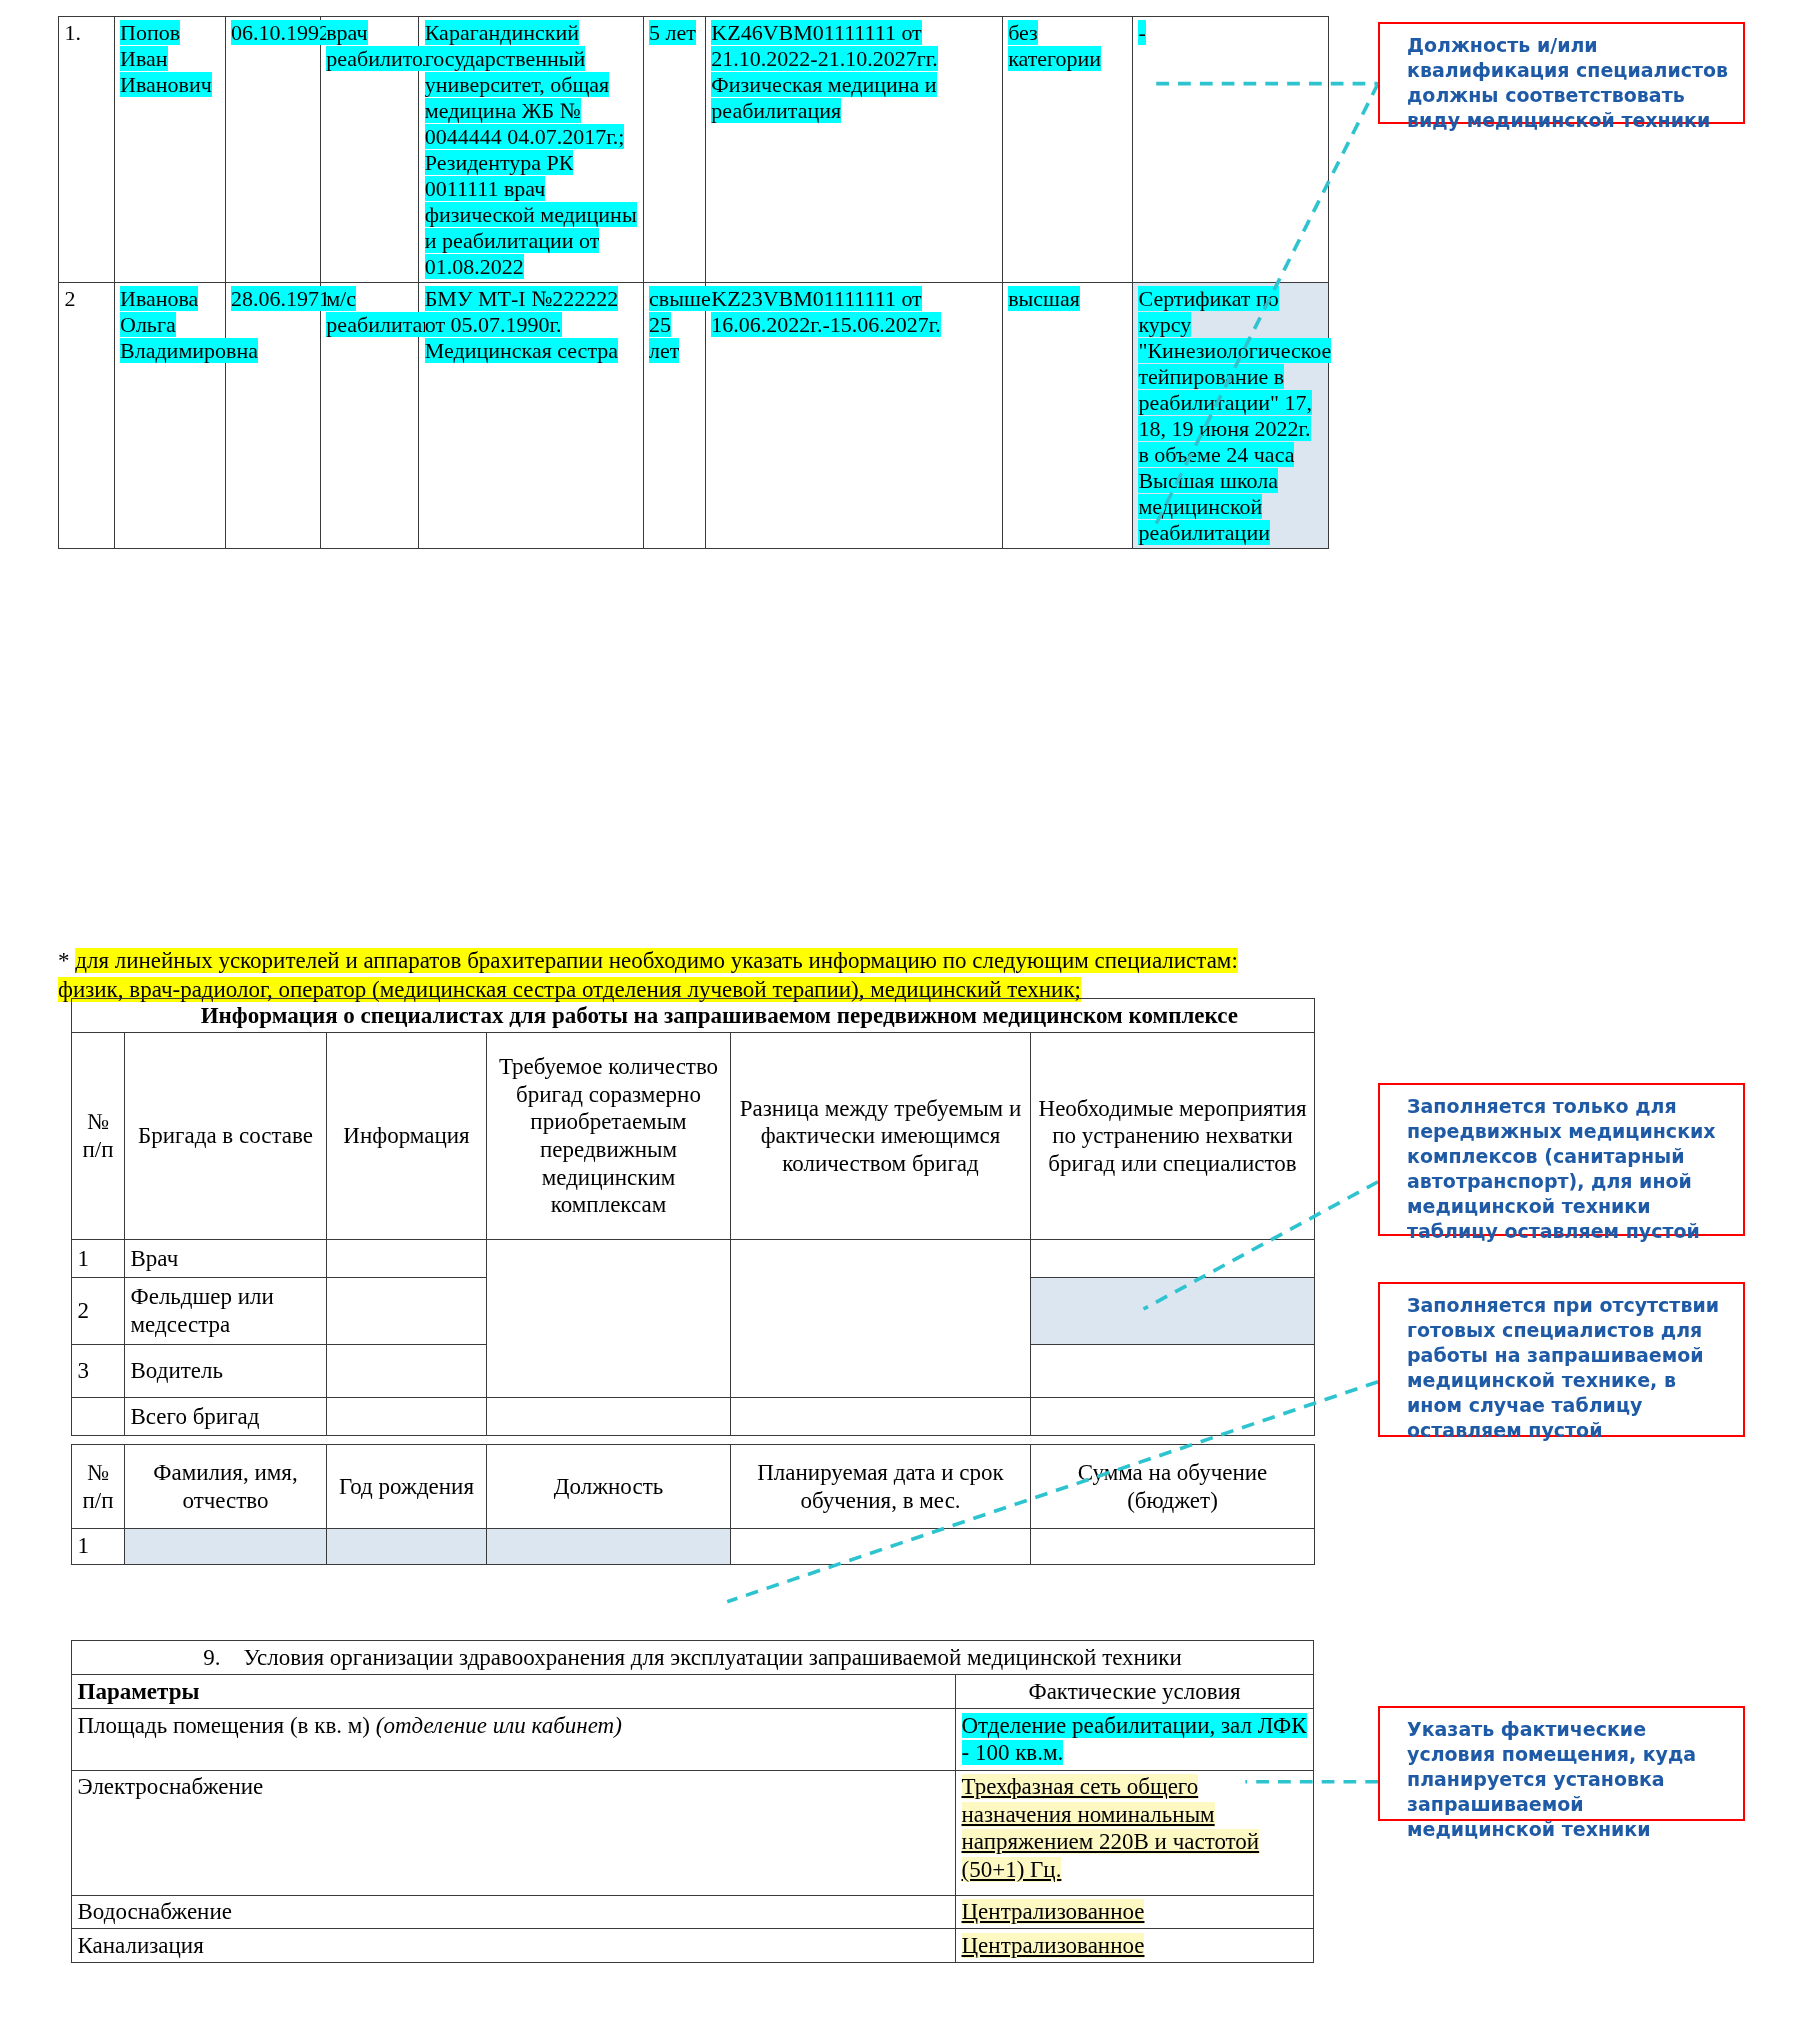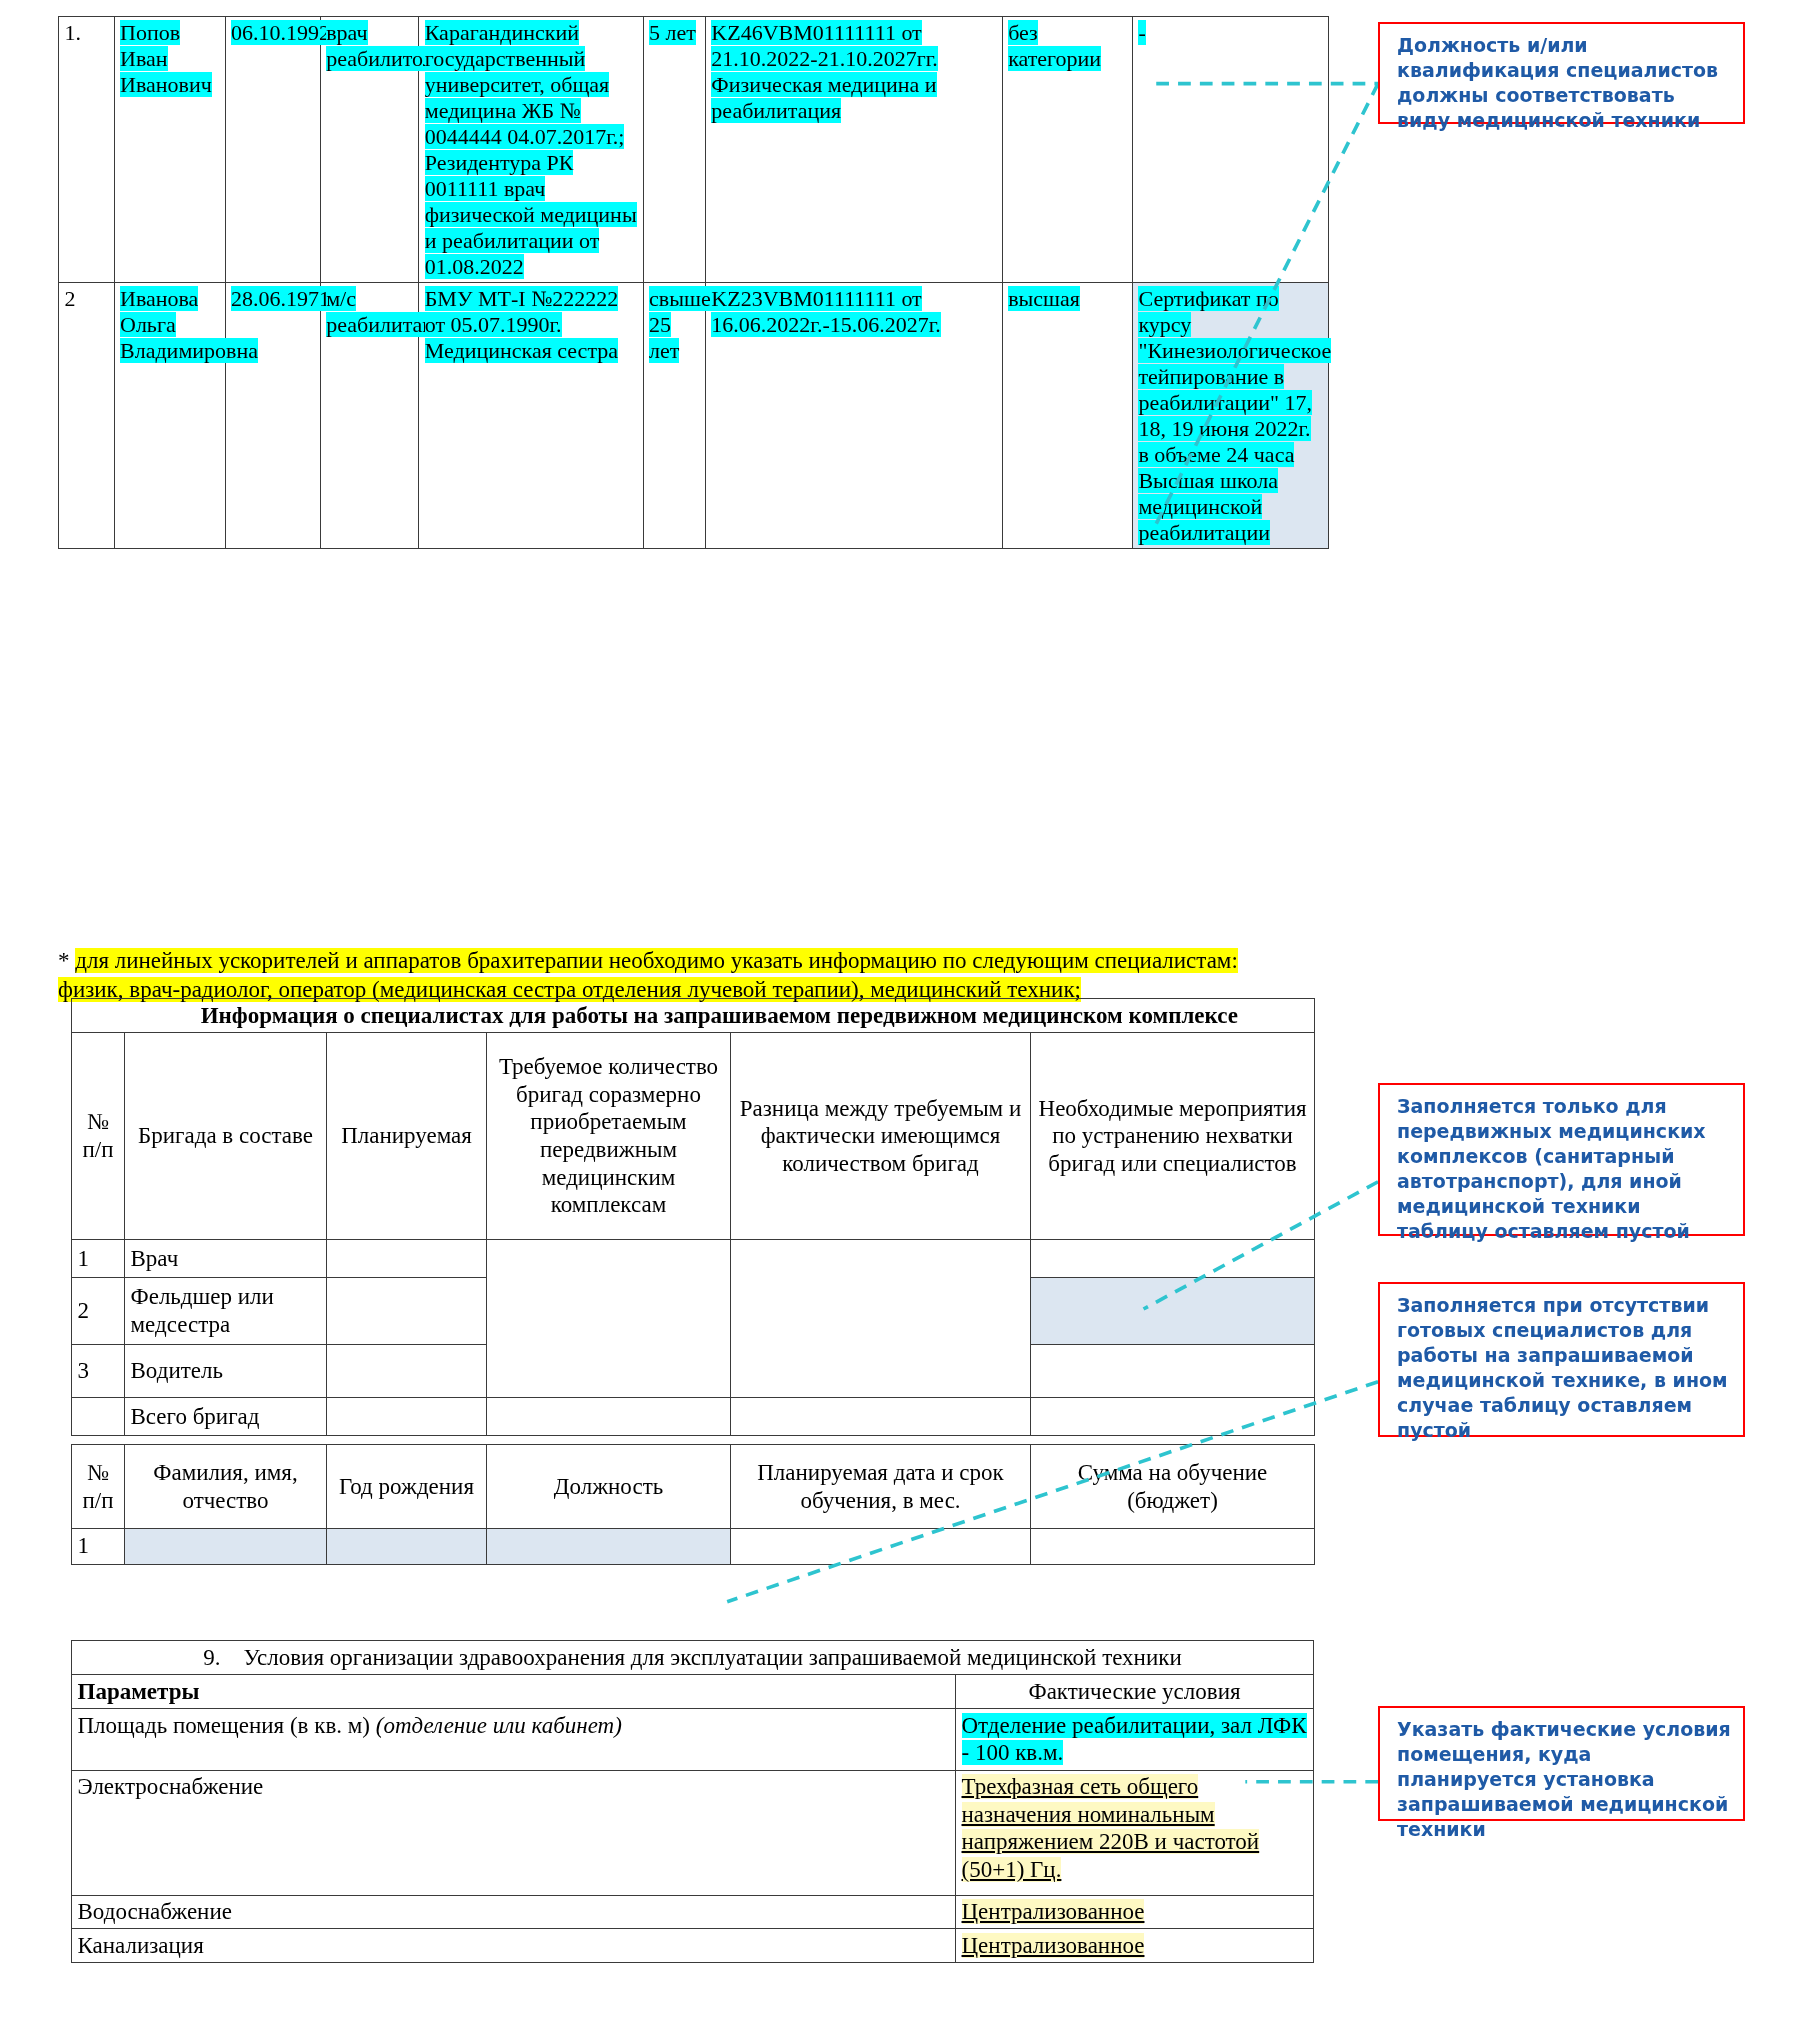--- a/index.html
+++ b/index.html
@@ -95,21 +95,21 @@
   
   .callout {
     position:absolute;
     border: 2.7px solid #ff0000;
     background: #ffffff;
     color: #1f5aa6;
     font-family: "DejaVu Sans", "Liberation Sans", sans-serif;
     font-weight: bold;
     font-size: 19px;
     line-height: 1.32;
-    padding: 9px 11px 11px 17px;
+    padding: 9px 11px 11px 27px;
   }
   #callout1 { left:1378px; top:22px;   width:367px; height:102px; }
   #callout2 { left:1378px; top:1083px; width:367px; height:153px; }
   #callout3 { left:1378px; top:1282px; width:367px; height:155px; }
   #callout4 { left:1378px; top:1706px; width:367px; height:115px; }
 
   svg.leaders { position:absolute; left:0; top:0; width:1818px; height:2019px; pointer-events:none; }
 </style>
 </head>
 <body>
@@ -170,21 +170,21 @@
         <col class="c6">
       </colgroup>
     <tbody>
       <tr>
         <td style="border-right:none;"></td>
         <td colspan="5" class="title-cell" style="border-left:none;">Информация о специалистах для работы на запрашиваемом передвижном медицинском комплексе</td>
       </tr>
       <tr>
         <td class="hdr" style="height:207px;">№ п/п</td>
         <td class="hdr">Бригада в составе</td>
-        <td class="hdr">Планируемая</td>
+        <td class="hdr">Информация</td>
         <td class="hdr">Требуемое количество бригад соразмерно приобретаемым передвижным медицинским комплексам</td>
         <td class="hdr">Разница между требуемым и фактически имеющимся количеством бригад</td>
         <td class="hdr">Необходимые мероприятия по устранению нехватки бригад или специалистов</td>
       </tr>
       <tr>
         <td class="row-cell" style="height:38px;">1</td>
         <td class="row-cell">Врач</td>
         <td></td>
         <td rowspan="3"></td>
         <td rowspan="3"></td>

